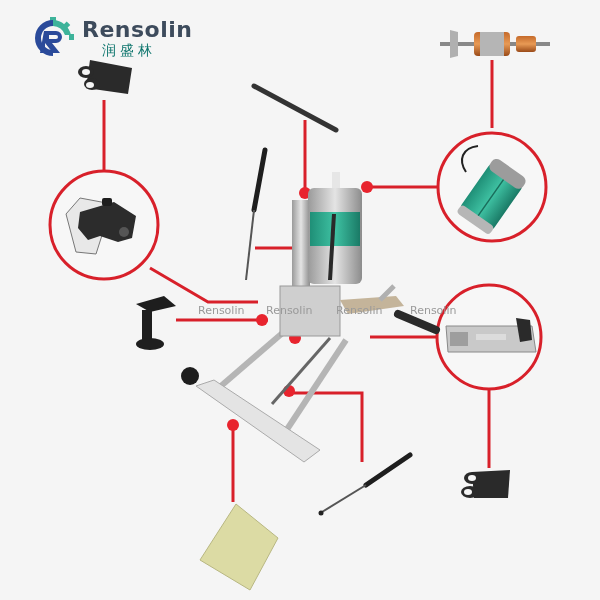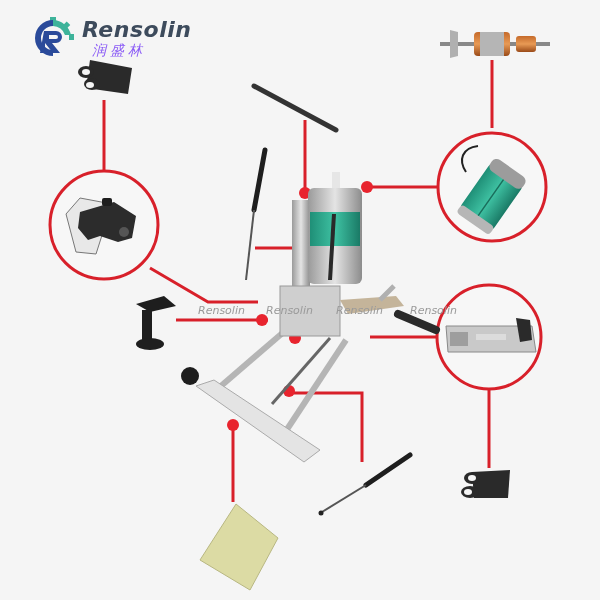--- a/index.html
+++ b/index.html
@@ -1,20 +1,20 @@
 <!DOCTYPE html>
 <html><head>
 <meta charset="utf-8">
 <style>
   html,body{margin:0;padding:0;}
   body{width:600px;height:600px;background:#f5f5f5;position:relative;overflow:hidden;font-family:"DejaVu Sans",sans-serif;}
-  .abs{position:absolute;font-style:italic;}
+  .abs{position:absolute;}
   .logo{left:30px;top:15px;width:160px;height:45px;}
   .logo-title{position:absolute;left:52px;top:2px;font-family:"DejaVu Sans",sans-serif;font-weight:bold;font-size:22px;color:#3d4b5c;letter-spacing:0.5px;}
-  .logo-sub{position:absolute;left:62px;top:27px;font-size:14px;color:#8b5cf6;letter-spacing:4px;}
+  .logo-sub{position:absolute;left:72px;top:27px;font-size:14px;color:#0f766e;letter-spacing:4px;}
   .wm{font-size:11px;color:#9a9a9a;white-space:nowrap;}
   svg.main{position:absolute;left:0;top:0;}
 </style>
 </head>
 <body>
 
 <div class="abs logo">
   <svg width="46" height="42" viewBox="0 0 46 42" style="position:absolute;left:0;top:2px;">
     <path d="M23 3 a19 19 0 0 1 18 15 l-6 0 a13 13 0 0 0 -12 -9 z" fill="#3db39a"></path>
     <rect x="20" y="0" width="6" height="5" fill="#3db39a"></rect>

